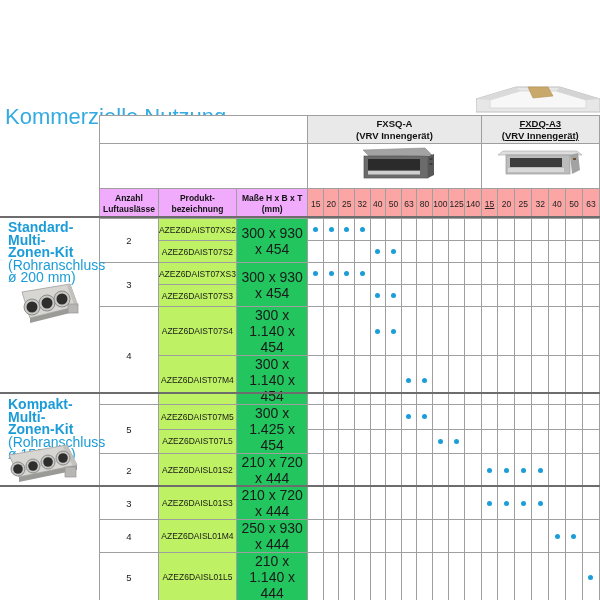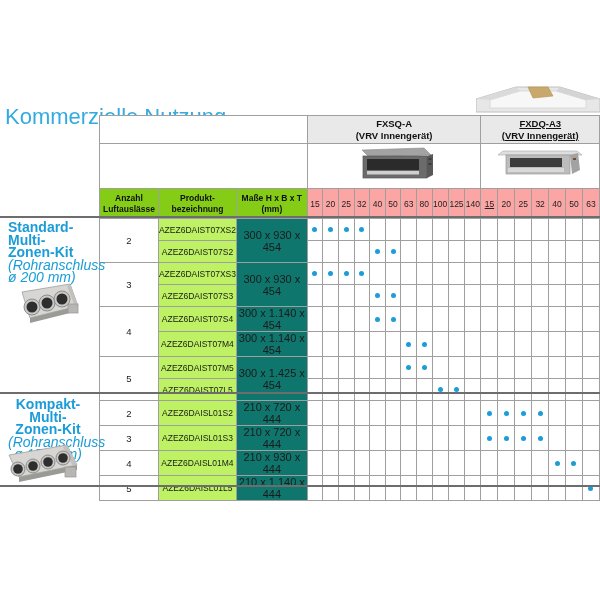--- a/index.html
+++ b/index.html
@@ -20,42 +20,42 @@
   table.matrix td { border:1px solid #9f9f9f; padding:0; margin:0; text-align:center; vertical-align:middle; overflow:hidden; box-sizing:border-box; }
   td.blank { border:none; background:#fff; }
 
   tr.unit-row td.unit-title {
     height:28px; background:#e9e9e9; font-weight:bold; font-size:9.5px; line-height:12px;
     white-space:pre-line; color:#111;
   }
   tr.img-row td.unit-img { height:45px; background:#fff; }
   tr.head-row td { height:30px; }
   td.col-head {
-    background:#84cc16; font-weight:bold; font-size:8.5px; line-height:10.5px;
+    background:#f0abfc; font-weight:bold; font-size:8.5px; line-height:10.5px;
     white-space:pre-line; color:#111;
   }
   td.size-head { background:#fca5a5; font-size:8.5px; color:#222; }
 
   tbody tr.std td { height:22px; }
   tbody tr.kmp td { height:23px; }
   tbody td { border-top-color:#c6c6c6; border-bottom-color:#c6c6c6; }
   tbody tr.group-start td { border-top-color:#8f8f8f; }
   td.outlets { background:#fff; font-size:9.5px; }
   td.code { background:#bef264; font-size:8.5px; }
-  td.dims { background:#0f766e; font-size:11px; }
+  td.dims { background:#22c55e; font-size:14px; }
   td.size-cell { background:#fff; }
   .fxdq-start { border-left-width:1.5px !important; border-left-color:#8a8a8a !important;text-decoration:underline; }
   .dot { display:block; width:5px; height:5px; border-radius:50%; background:#1A9DD9; margin:0 auto; }
 
   
   .side-label { position:absolute; left:8px; width:80px; color:#1B9CD8; font-size:14px; line-height:12.5px; z-index:3; }
   .side-label .t { font-weight:bold; white-space:pre-line; }
-  .side-label .s { white-space:pre-line;font-style:italic; }
+  .side-label .s { white-space:pre-line; }
   .lbl-standard { top:221px; }
-  .lbl-kompakt { top:398px;text-align:center; }
+  .lbl-kompakt { top:398px; }
 
   .img-abs { position:absolute; z-index:3; }
   .kit-standard { left:12px; top:280px; }
   .kit-kompakt { left:3px; top:441px; }
   .cassette-frag { left:476px; top:84px; z-index:1; }
 </style>
 </head>
 <body>
 
 <div class="page">
@@ -484,21 +484,21 @@
           <td class="size-cell">
             <span class="dot"></span>
           </td>
           <td class="size-cell"></td>
           <td class="size-cell"></td>
           <td class="size-cell"></td>
         </tr>
         <tr class="kmp group-start">
           <td class="outlets" rowspan="1">4</td>
           <td class="code" rowspan="1">AZEZ6DAISL01M4</td>
-          <td class="dims" rowspan="1">210 x 930 x 444</td>
+          <td class="dims" rowspan="1">250 x 930 x 444</td>
           <td class="size-cell"></td>
           <td class="size-cell"></td>
           <td class="size-cell"></td>
           <td class="size-cell"></td>
           <td class="size-cell"></td>
           <td class="size-cell"></td>
           <td class="size-cell"></td>
           <td class="size-cell"></td>
           <td class="size-cell"></td>
           <td class="size-cell"></td>

